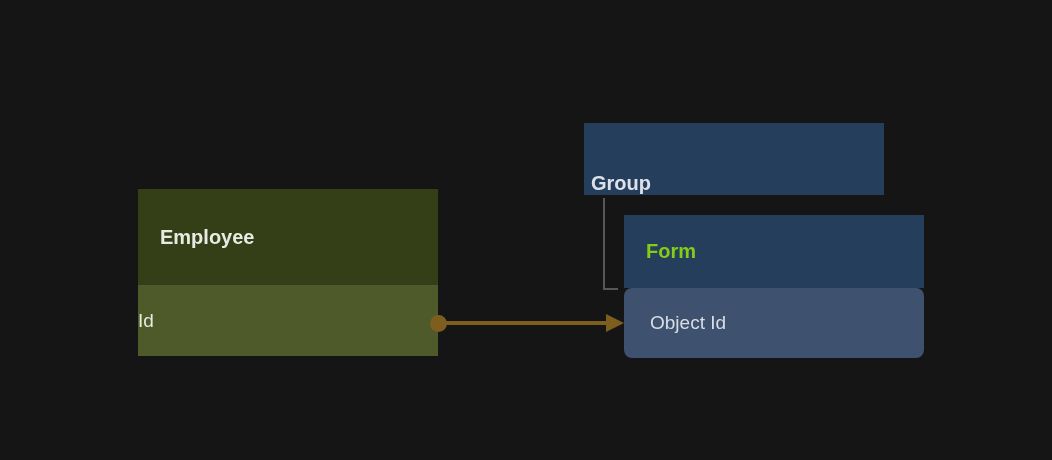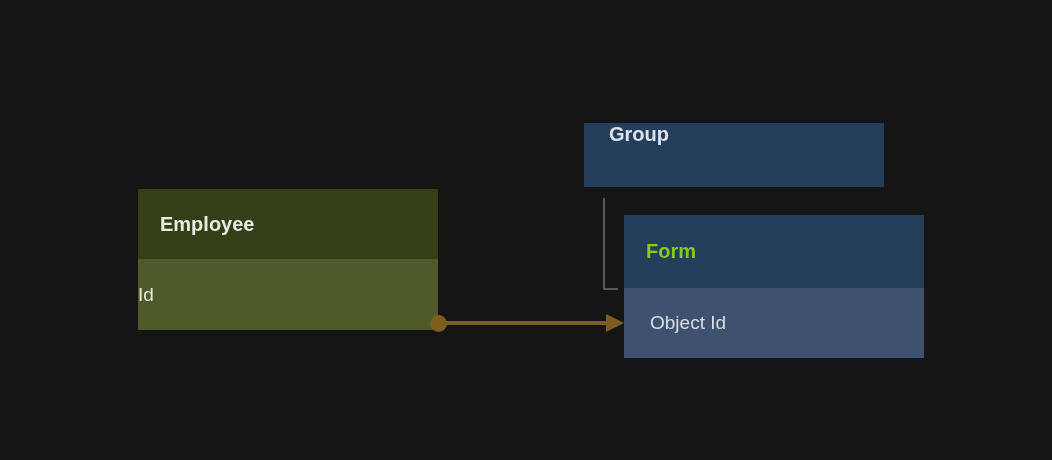--- a/index.html
+++ b/index.html
@@ -20,21 +20,21 @@
     box-sizing: border-box;
   }
 
   
   .node-employee {
     left: 138px;
     top: 189px;
     width: 300px;
   }
   .node-employee .node-header {
-    height: 70px;
+    height: 96px;
     background: #343f17;
     display: flex;
     flex-direction: column;
     justify-content: center;
     padding-left: 22px;
   }
   .node-employee .node-title {
     color: #e9ebe2;
     font-size: 20px;
     font-weight: 700;
@@ -56,25 +56,25 @@
   .node-employee .field-label {
     color: #e8eadd;
     font-size: 19px;
   }
 
   
   .node-group {
     left: 584px;
     top: 123px;
     width: 300px;
-    height: 64px;
+    height: 72px;
     background: #243e5c;
     display: flex;
-    align-items: flex-start;
-    padding-left: 25px;
+    align-items: flex-end;
+    padding-left: 7px;
   }
   .node-group .node-title {
     color: #dde2ea;
     font-size: 20px;
     font-weight: 700;
   }
 
   
   .node-form {
     left: 624px;
@@ -92,20 +92,21 @@
     color: #84cc16;
     font-size: 20px;
     font-weight: 700;
   }
   .node-form .field-row {
     height: 70px;
     background: #3e526f;
     display: flex;
     align-items: center;
     padding-left: 26px;
+    border-radius: 8px;
   }
   .node-form .field-label {
     color: #d8dde6;
     font-size: 19px;
   }
 
   
   .edge-gold .edge-dot {
     position: absolute;
     left: 430px;

